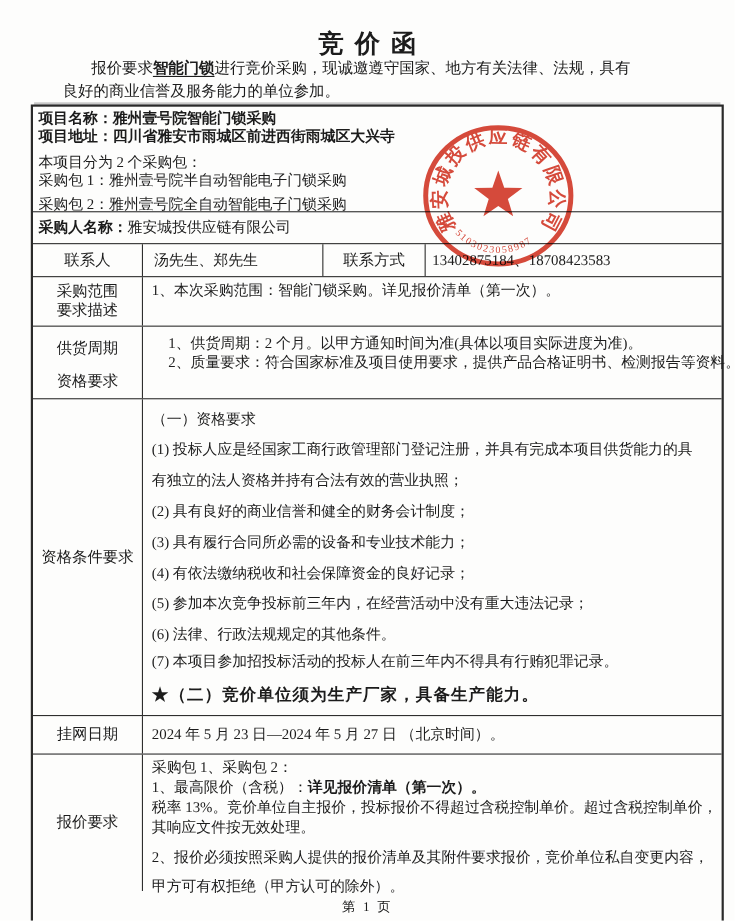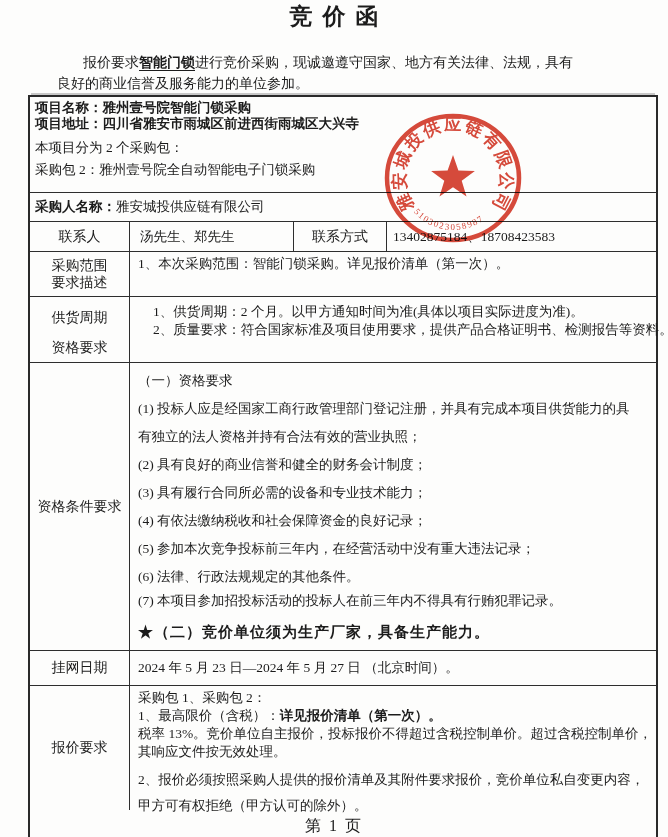--- a/index.html
+++ b/index.html
@@ -5,21 +5,21 @@
   html,body{margin:0;padding:0;background:#ffffff;}
   .page{
     position:relative;
     width:668px;height:837px;
     background:#fdfdfc;
     font-family:"Liberation Serif","DejaVu Serif",serif;
     color:#1c1c1c;
     overflow:hidden;
   }
   .title{
-    position:absolute;top:1px;left:0;width:100%;
+    position:absolute;top:24px;left:0;width:100%;
     text-align:center;font-size:23px;font-weight:bold;
     letter-spacing:10px;text-indent:10px;
   }
   .intro{position:absolute;top:53px;left:57px;right:56px;font-size:14px;}
   .intro .l1{text-indent:26px;white-space:nowrap;line-height:20px;}
   .intro .l2{white-space:nowrap;line-height:20px;margin-top:1px;font-family:Liberation Mono, monospace;}
   .u-b{font-weight:bold;text-decoration:underline;text-underline-offset:3px;}
   .doc-table{
     position:absolute;left:28px;top:95px;width:630px;height:804px;
     box-sizing:border-box;border:2px solid #2a2a2a;
@@ -76,41 +76,42 @@
   .rowH .line{line-height:18px;}
   .rowH .m1{margin-top:10px;}
   .rowH .m2{margin-top:8px;}
   
   .stamp{
     position:absolute;left:381px;top:109px;width:144px;height:138px;
     mix-blend-mode:multiply;opacity:.92;pointer-events:none;
   }
   .footer{
     position:absolute;top:816px;left:0;width:100%;
-    text-align:center;font-size:16px;letter-spacing:2px;
+    text-align:center;font-size:12px;letter-spacing:2px;
   }
 </style>
 </head>
 <body>
 
 <div class="page">
 
   <div class="title">竞价函</div>
 
   <div class="intro">
     <div class="l1"><span>报价要求</span><span class="u-b">智能门锁</span><span>进行竞价采购，现诚邀遵守国家、地方有关法律、法规，具有</span></div>
     <div class="l2">良好的商业信誉及服务能力的单位参加。</div>
   </div>
 
   <div class="doc-table">
 
     <div class="row rowA">
       <div class="line"><span class="b">项目名称：</span><span class="b">雅州壹号院智能门锁采购</span></div>
       <div class="line"><span class="b">项目地址：</span><span class="b">四川省雅安市雨城区前进西街雨城区大兴寺</span></div>
       <div class="line gap1">本项目分为 2 个采购包：</div>
+      <div class="line">采购包 1：雅州壹号院半自动智能电子门锁采购</div>
       <div class="line gap2">采购包 2：雅州壹号院全自动智能电子门锁采购</div>
     </div>
 
     <div class="row rowB">
       <span class="b">采购人名称：</span>
       <span>雅安城投供应链有限公司</span>
     </div>
 
     <div class="row rowC">
       <div class="cell lab">联系人</div>

